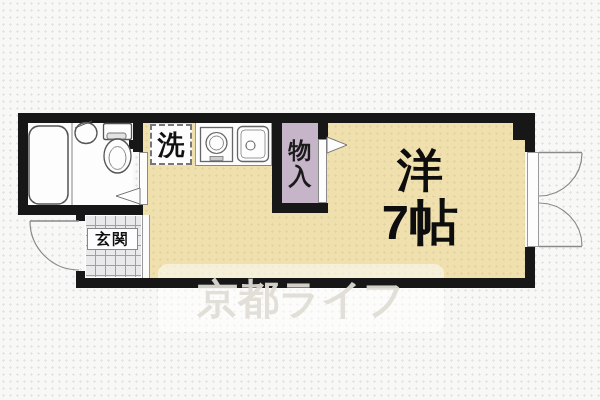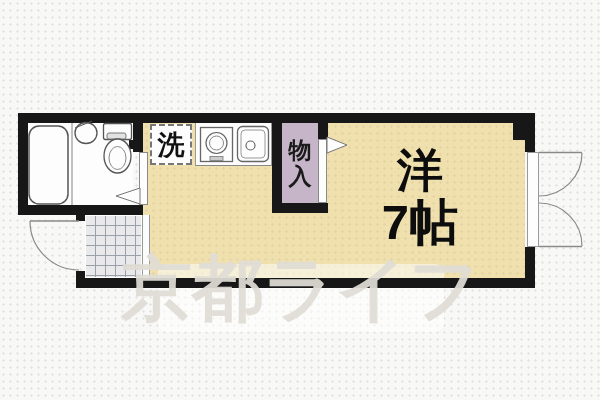--- a/index.html
+++ b/index.html
@@ -46,23 +46,23 @@
   .genkan-label{left:87px;top:228px;width:51px;height:22px;background:#fdfdfd;border:1px solid #888;
     box-sizing:border-box;z-index:12;display:flex;align-items:center;justify-content:center;}
   .genkan-label span{font-size:15px;font-weight:600;color:#111;letter-spacing:2px;}
   .room-label{left:340px;top:146px;width:160px;z-index:12;text-align:center;color:#0d0d0d;line-height:1.08;}
   .room-label .name{font-size:46px;font-weight:700;}
   .room-label .size{font-size:49px;font-weight:700;}
   .fixsvg{left:0;top:0;z-index:11;}
   
   .wm-box{left:158px;top:264px;width:286px;height:68px;border-radius:9px;
     background:var(--watermark_box,rgba(255,255,255,0.52));z-index:5;}
-  .wm-text{left:156px;top:256px;width:290px;height:66px;z-index:30;
+  .wm-text{left:156px;top:266px;width:290px;height:66px;z-index:30;
     display:flex;align-items:center;justify-content:center;
-    font-size:71px;font-weight:700;letter-spacing:0px;white-space:nowrap;
+    font-size:41px;font-weight:700;letter-spacing:0px;white-space:nowrap;
     color:var(--watermark_text,#e0ddd6);opacity:0.93;}
 </style>
 </head>
 <body>
 
 <div class="stage">
 
   <div class="abs room-main"></div>
   <div class="abs room-bath"></div>
   <div class="abs genkan"></div>
@@ -90,20 +90,23 @@
     <span>物</span>
     <span>入</span>
   </div>
   <div class="abs leaf" style="left:318px;top:139px;width:9px;height:64px;"></div>
   <div class="abs leaf" style="left:139px;top:152px;width:9px;height:53px;"></div>
 
   <div class="abs laundry">
     <span>洗</span>
   </div>
 
+  <div class="abs genkan-label">
+    <span>玄関</span>
+  </div>
 
   <div class="abs room-label">
     <div class="name">洋</div>
     <div class="size">7帖</div>
   </div>
 
   <div class="abs sill"></div>
 
   <svg class="abs fixsvg" width="600" height="400" viewBox="0 0 600 400">
 

